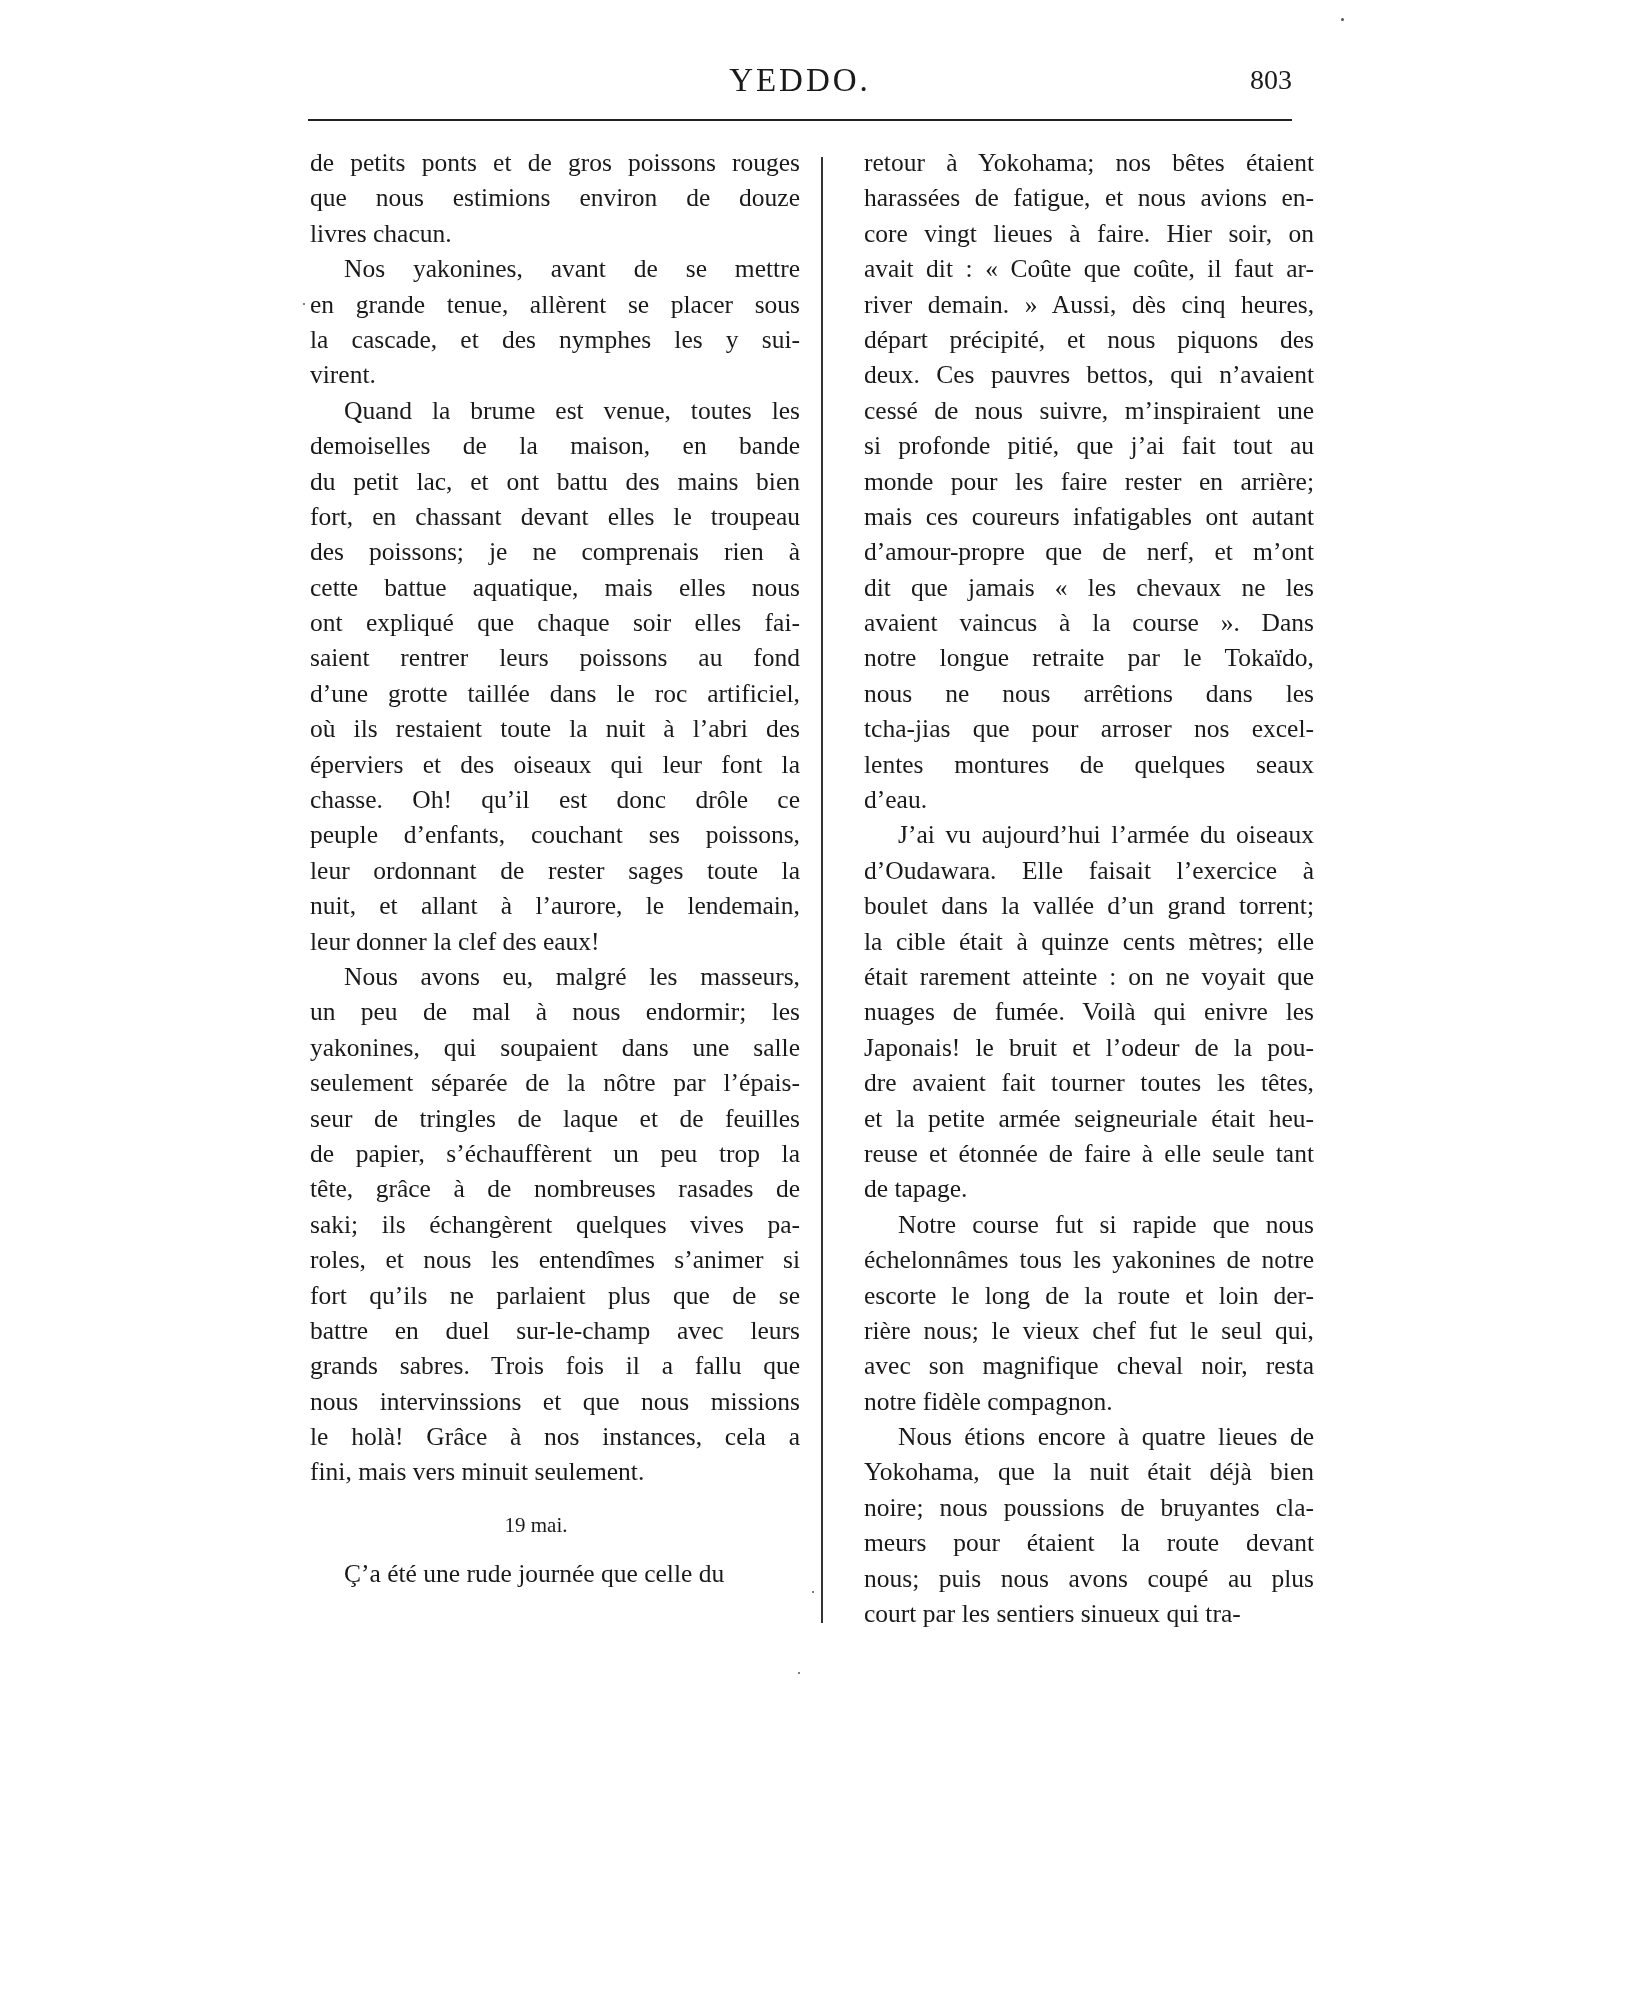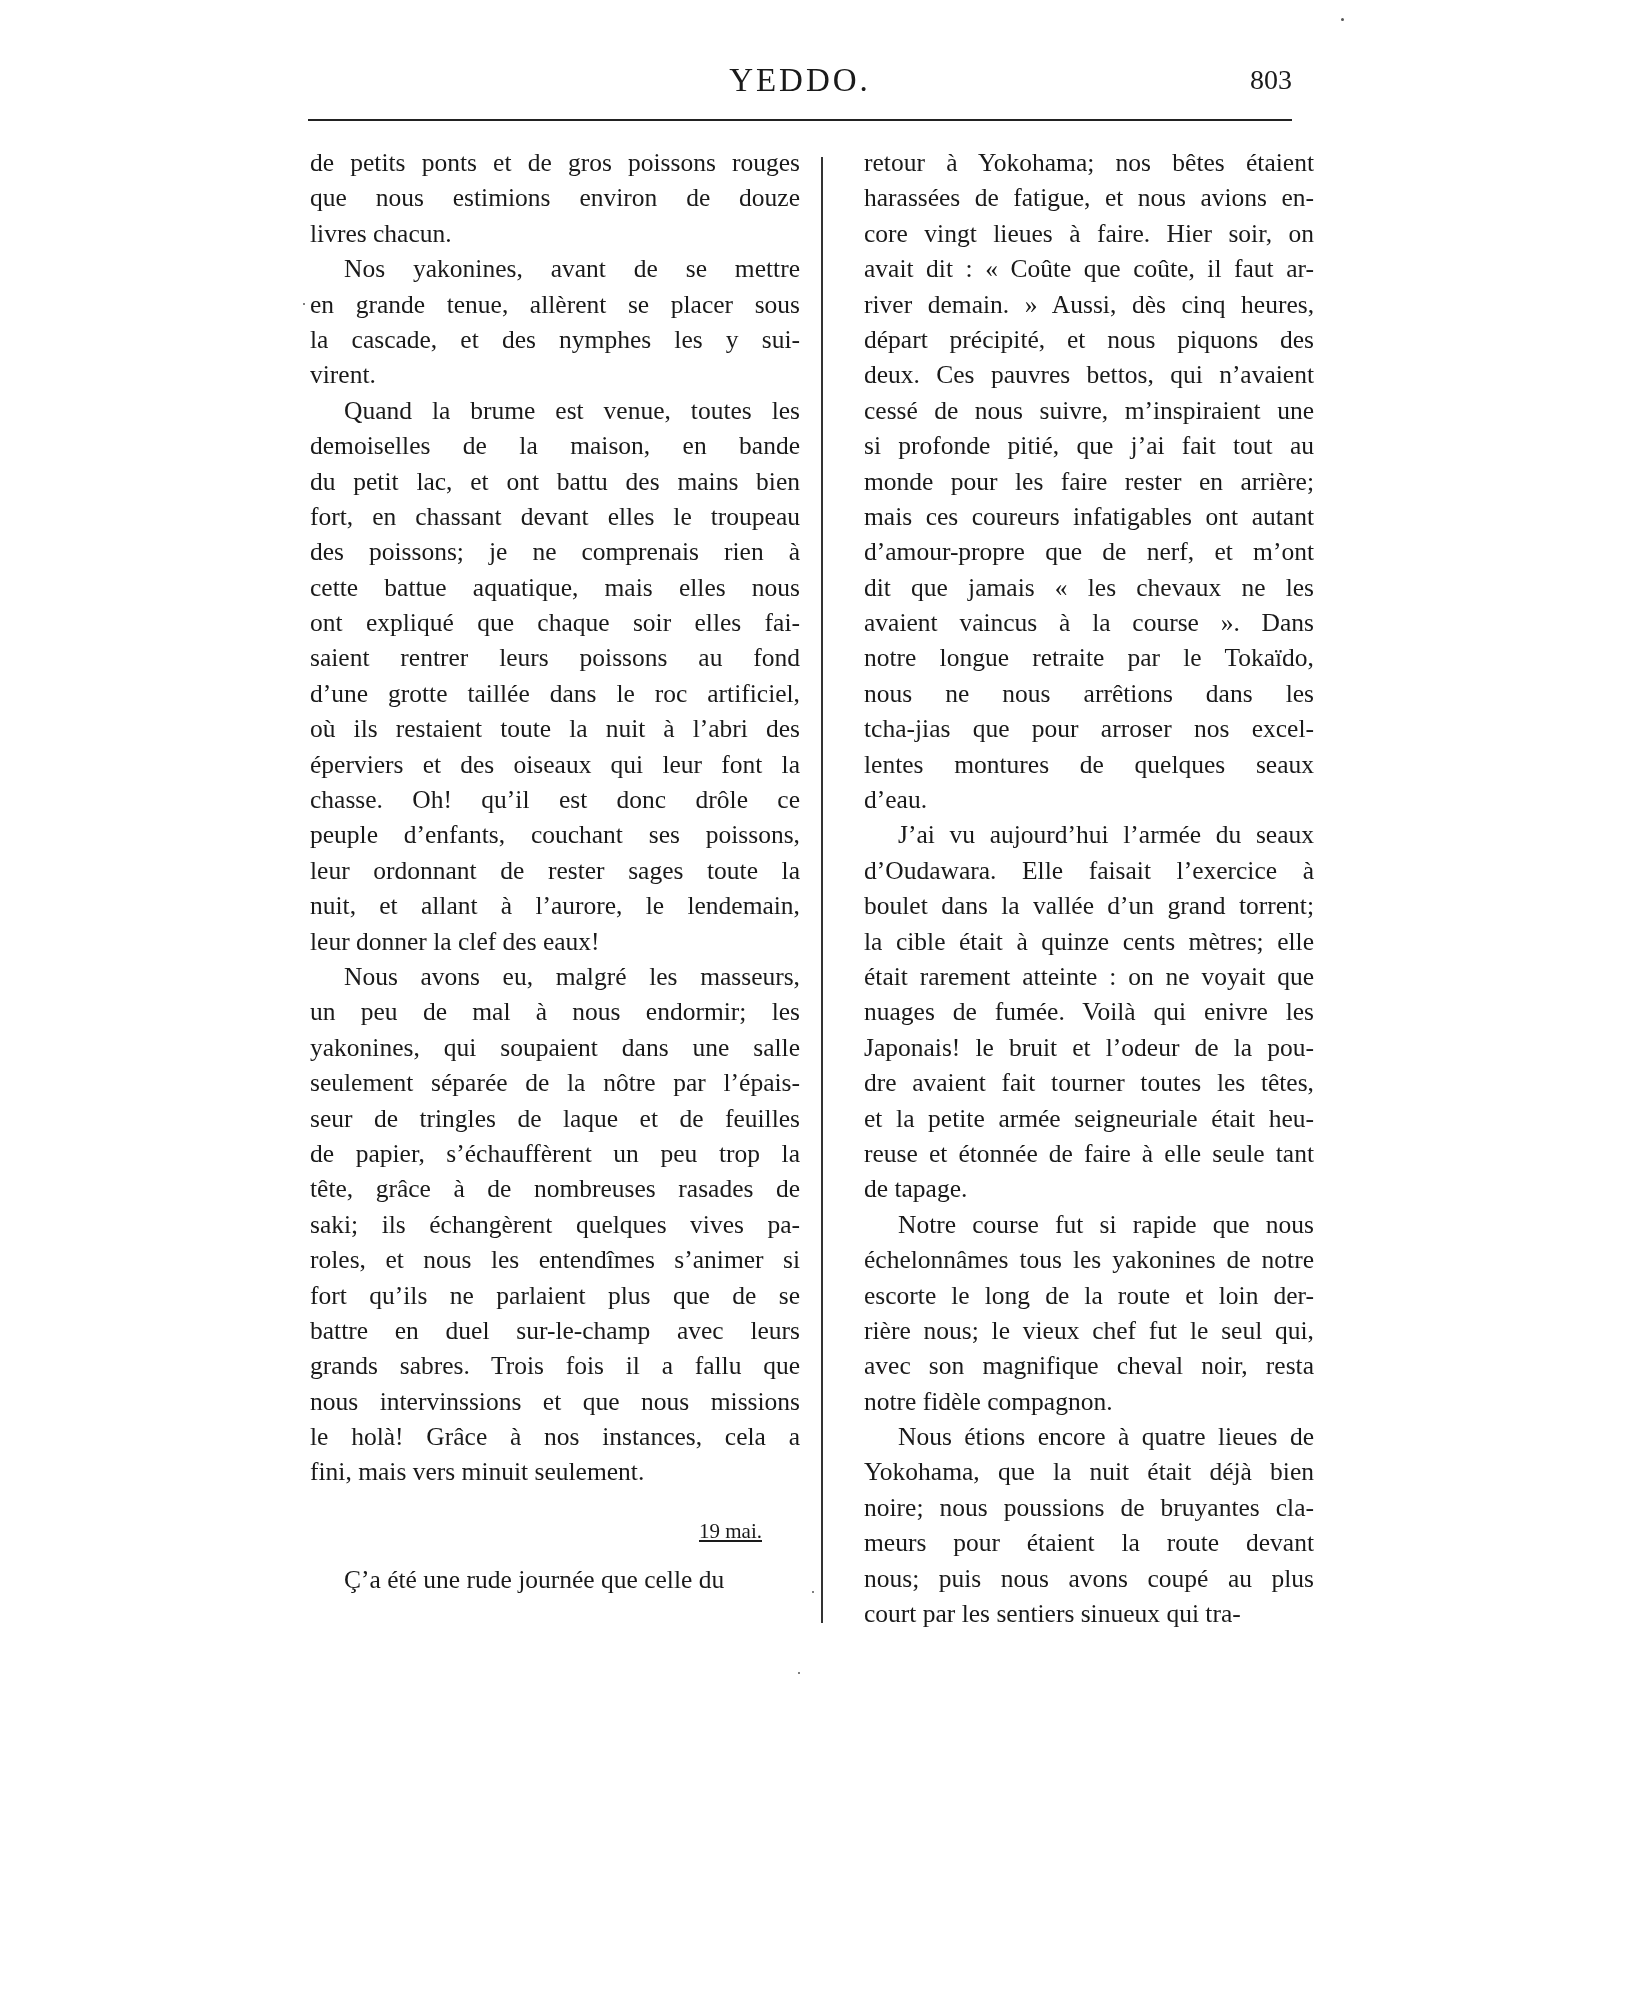--- a/index.html
+++ b/index.html
@@ -71,28 +71,27 @@
       height: 35.4px;
     }
     .line.last {
       text-align-last: left;
     }
     .line.indent {
       padding-left: 34px;
     }
     .dateline {
       display: block;
-      text-align: right;
+      text-align: center;
       padding-right: 38px;
       font-size: 21px;
-      margin-top: 24px;
+      margin-top: 18px;
       margin-bottom: 14px;
       height: 34px;
       line-height: 34px;
-      text-decoration: underline;
     }
     .column-divider {
       position: absolute;
       left: 821px;
       top: 157px;
       width: 0;
       height: 1466px;
       border-left: 2px solid #333;
     }
     .speck {
@@ -181,21 +180,21 @@
       <span class="line">d’amour-propre que de nerf, et m’ont</span>
       <span class="line">dit que jamais « les chevaux ne les</span>
       <span class="line">avaient vaincus à la course ». Dans</span>
       <span class="line">notre longue retraite par le Tokaïdo,</span>
       <span class="line">nous ne nous arrêtions dans les</span>
       <span class="line">tcha-jias que pour arroser nos excel-</span>
       <span class="line">lentes montures de quelques seaux</span>
       <span class="line last">d’eau.</span>
     </div>
     <div>
-      <span class="line indent">J’ai vu aujourd’hui l’armée du seaux</span>
+      <span class="line indent">J’ai vu aujourd’hui l’armée du oiseaux</span>
       <span class="line">d’Oudawara. Elle faisait l’exercice à</span>
       <span class="line">boulet dans la vallée d’un grand torrent;</span>
       <span class="line">la cible était à quinze cents mètres; elle</span>
       <span class="line">était rarement atteinte : on ne voyait que</span>
       <span class="line">nuages de fumée. Voilà qui enivre les</span>
       <span class="line">Japonais! le bruit et l’odeur de la pou-</span>
       <span class="line">dre avaient fait tourner toutes les têtes,</span>
       <span class="line">et la petite armée seigneuriale était heu-</span>
       <span class="line">reuse et étonnée de faire à elle seule tant</span>
       <span class="line last">de tapage.</span>

